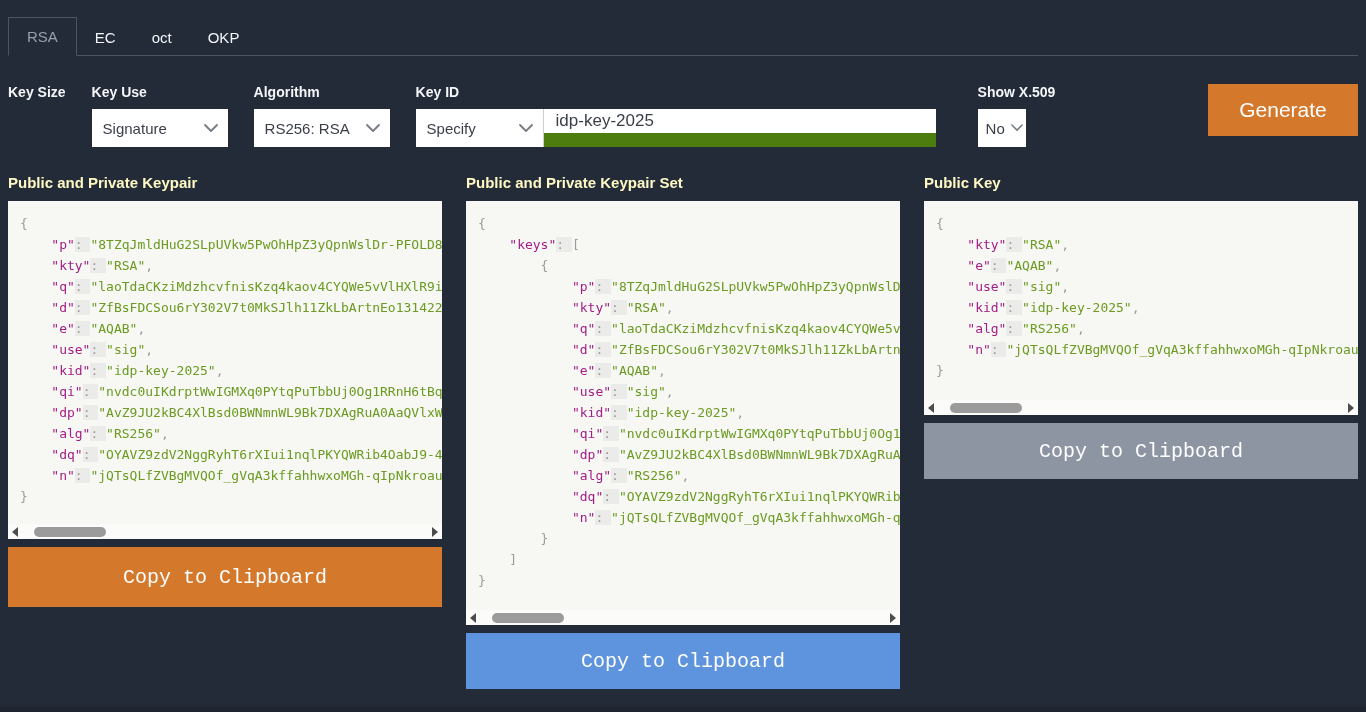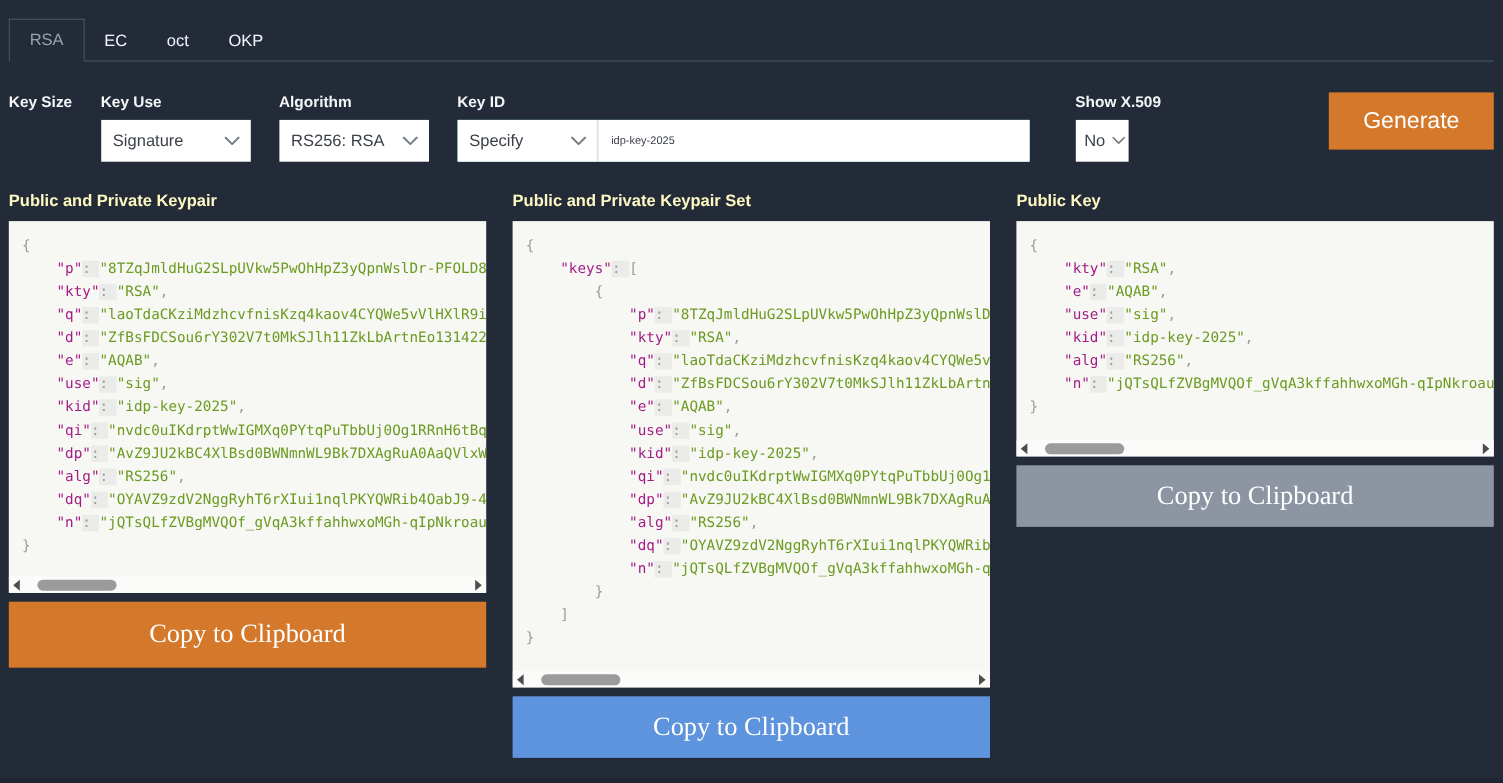--- a/index.html
+++ b/index.html
@@ -27,23 +27,23 @@
   .ctl {
     height:38px; background:#fff; border:0; outline:0; border-radius:0;
     font-family:"Liberation Sans", sans-serif; font-size:15px; color:#3a3f47; padding:0 11px;
   }
   input.ctl { width:136px; }
   .select {
     height:38px; background:#fff; display:flex; align-items:center; justify-content:space-between;
     padding:0 10px 0 11px; font-size:15px; color:#3a3f47; cursor:pointer;
   }
   .w136 { width:136px; }
-  .idgroup { display:flex; background:#5eead4; height:38px;justify-content:center; }
+  .idgroup { display:flex; background:#4d7c0f; height:38px;justify-content:center; }
   .idgroup .select { width:128px; border-right:1px solid #cfcfcf; }
-  .idgroup input { width:392px; height:38px; border:0; outline:0; font-size:10px; color:#3a3f47; padding:0 12px; font-family:"Liberation Sans", sans-serif; }
+  .idgroup input { width:392px; height:24px; border:0; outline:0; font-size:17px; color:#3a3f47; padding:0 12px; font-family:"Liberation Sans", sans-serif; }
   .gap-x509 { margin-left:42px !important; }
   .sel-small { width:48px; padding:0 6px 0 8px; }
   .chev { display:flex; align-items:center; margin-left:6px; }
   .generate {
     margin-left:auto; width:150px; height:52px; border:0; cursor:pointer;
     color:#fff; font-size:21px; font-family:"Liberation Sans", sans-serif;
   }
 
   
   .panels-row { display:flex; gap:24px; margin-top:27px; }
@@ -67,21 +67,21 @@
   
   .sbar { height:15px; background:#fbfbfa; display:flex; align-items:center; flex:none; }
   .sb-arrow { width:14px; height:15px; display:flex; align-items:center; justify-content:center; cursor:pointer; }
   .tri-l { width:0; height:0; border-top:5px solid transparent; border-bottom:5px solid transparent; border-right:6px solid #4d4d4d; }
   .tri-r { width:0; height:0; border-top:5px solid transparent; border-bottom:5px solid transparent; border-left:6px solid #4d4d4d; }
   .sb-track { flex:1; height:100%; display:flex; align-items:center; }
   .sb-thumb { width:72px; height:10px; border-radius:5px; background:#9b9b9b; margin-left:12px; cursor:pointer; }
 
   .copy-btn {
     display:block; width:100%; border:0; cursor:pointer; margin-top:8px;
-    color:#fff; font-size:24px; font-family:Liberation Serif, serif;
+    color:#fff; font-size:20px; font-family:Liberation Mono, monospace;
   }
   .b0 { height:60px; } .b1 { height:56px; } .b2 { height:56px; }
 
   .bottom-strip { position:absolute; left:0; right:0; bottom:0; height:5px; background:#1e2531; }
 </style>
 </head>
 <body>
 
 <div class="page">
 

